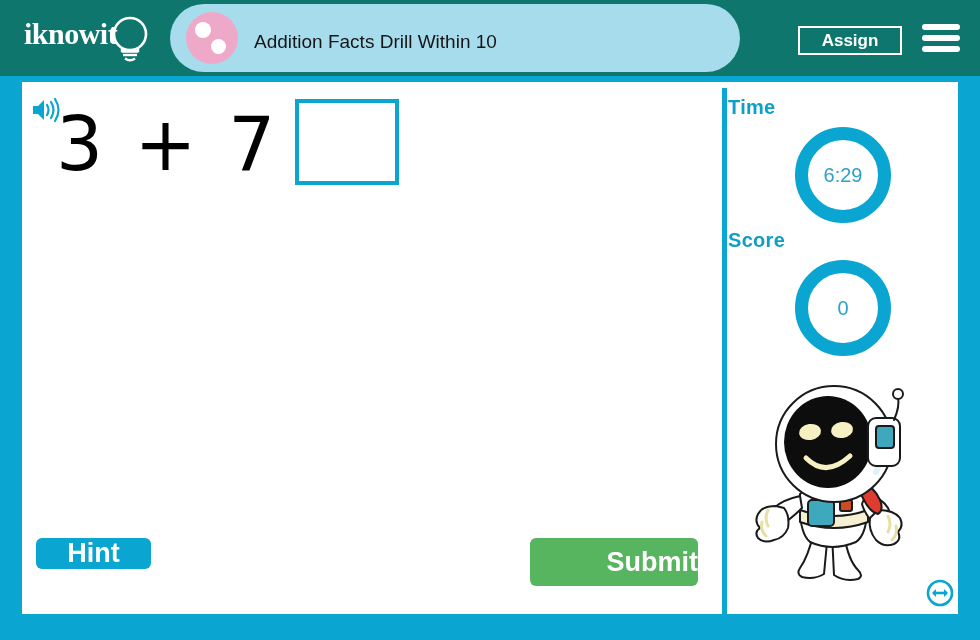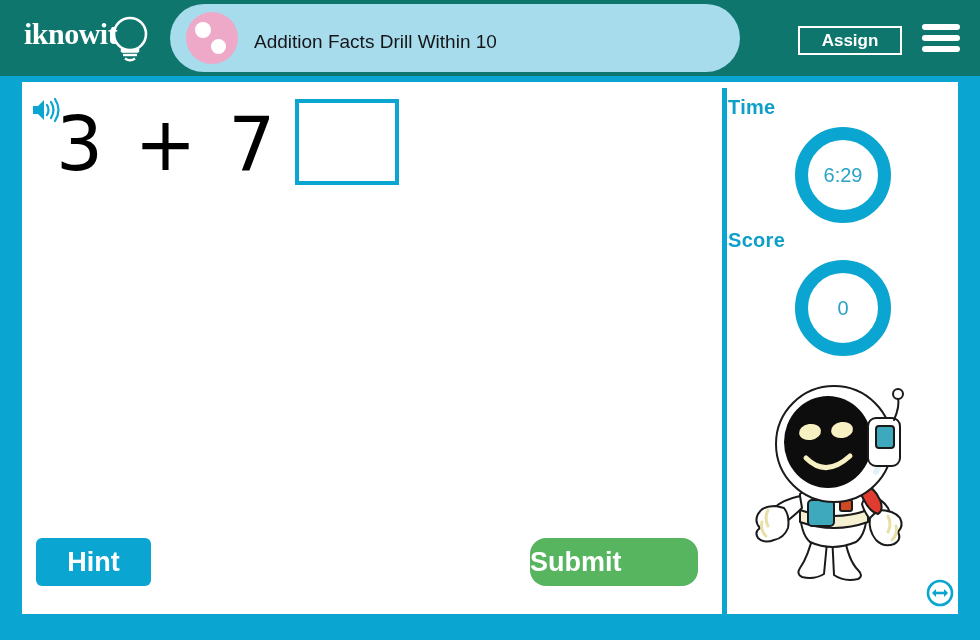--- a/index.html
+++ b/index.html
@@ -122,32 +122,32 @@
     width:104px;height:86px;
     border:4px solid #0aa5d0;
     background:#ffffff;
     box-sizing:border-box;
     cursor:text;
   }
 
   
   .hint-btn{
     position:absolute;left:14px;top:456px;
-    width:115px;height:48px;
+    width:115px;height:31px;
     background:#0aa5d0;border:none;border-radius:6px;
     color:#ffffff;font-size:27px;font-weight:bold;
     display:flex;align-items:center;justify-content:center;
     cursor:pointer;
   }
   .submit-btn{
     position:absolute;left:508px;top:456px;
     width:168px;height:48px;
-    background:#57b45f;border:none;border-radius:16px;
+    background:#57b45f;border:none;border-radius:6px;
     color:#ffffff;font-size:27px;font-weight:bold;
-    display:flex;align-items:center;justify-content:flex-start;
+    display:flex;align-items:center;justify-content:flex-end;
     cursor:pointer;
   }
 
   
   .sidebar{
     position:absolute;left:706px;top:0;
     width:230px;height:532px;
   }
   .stat{
     position:absolute;left:0;width:230px;text-align:left;

